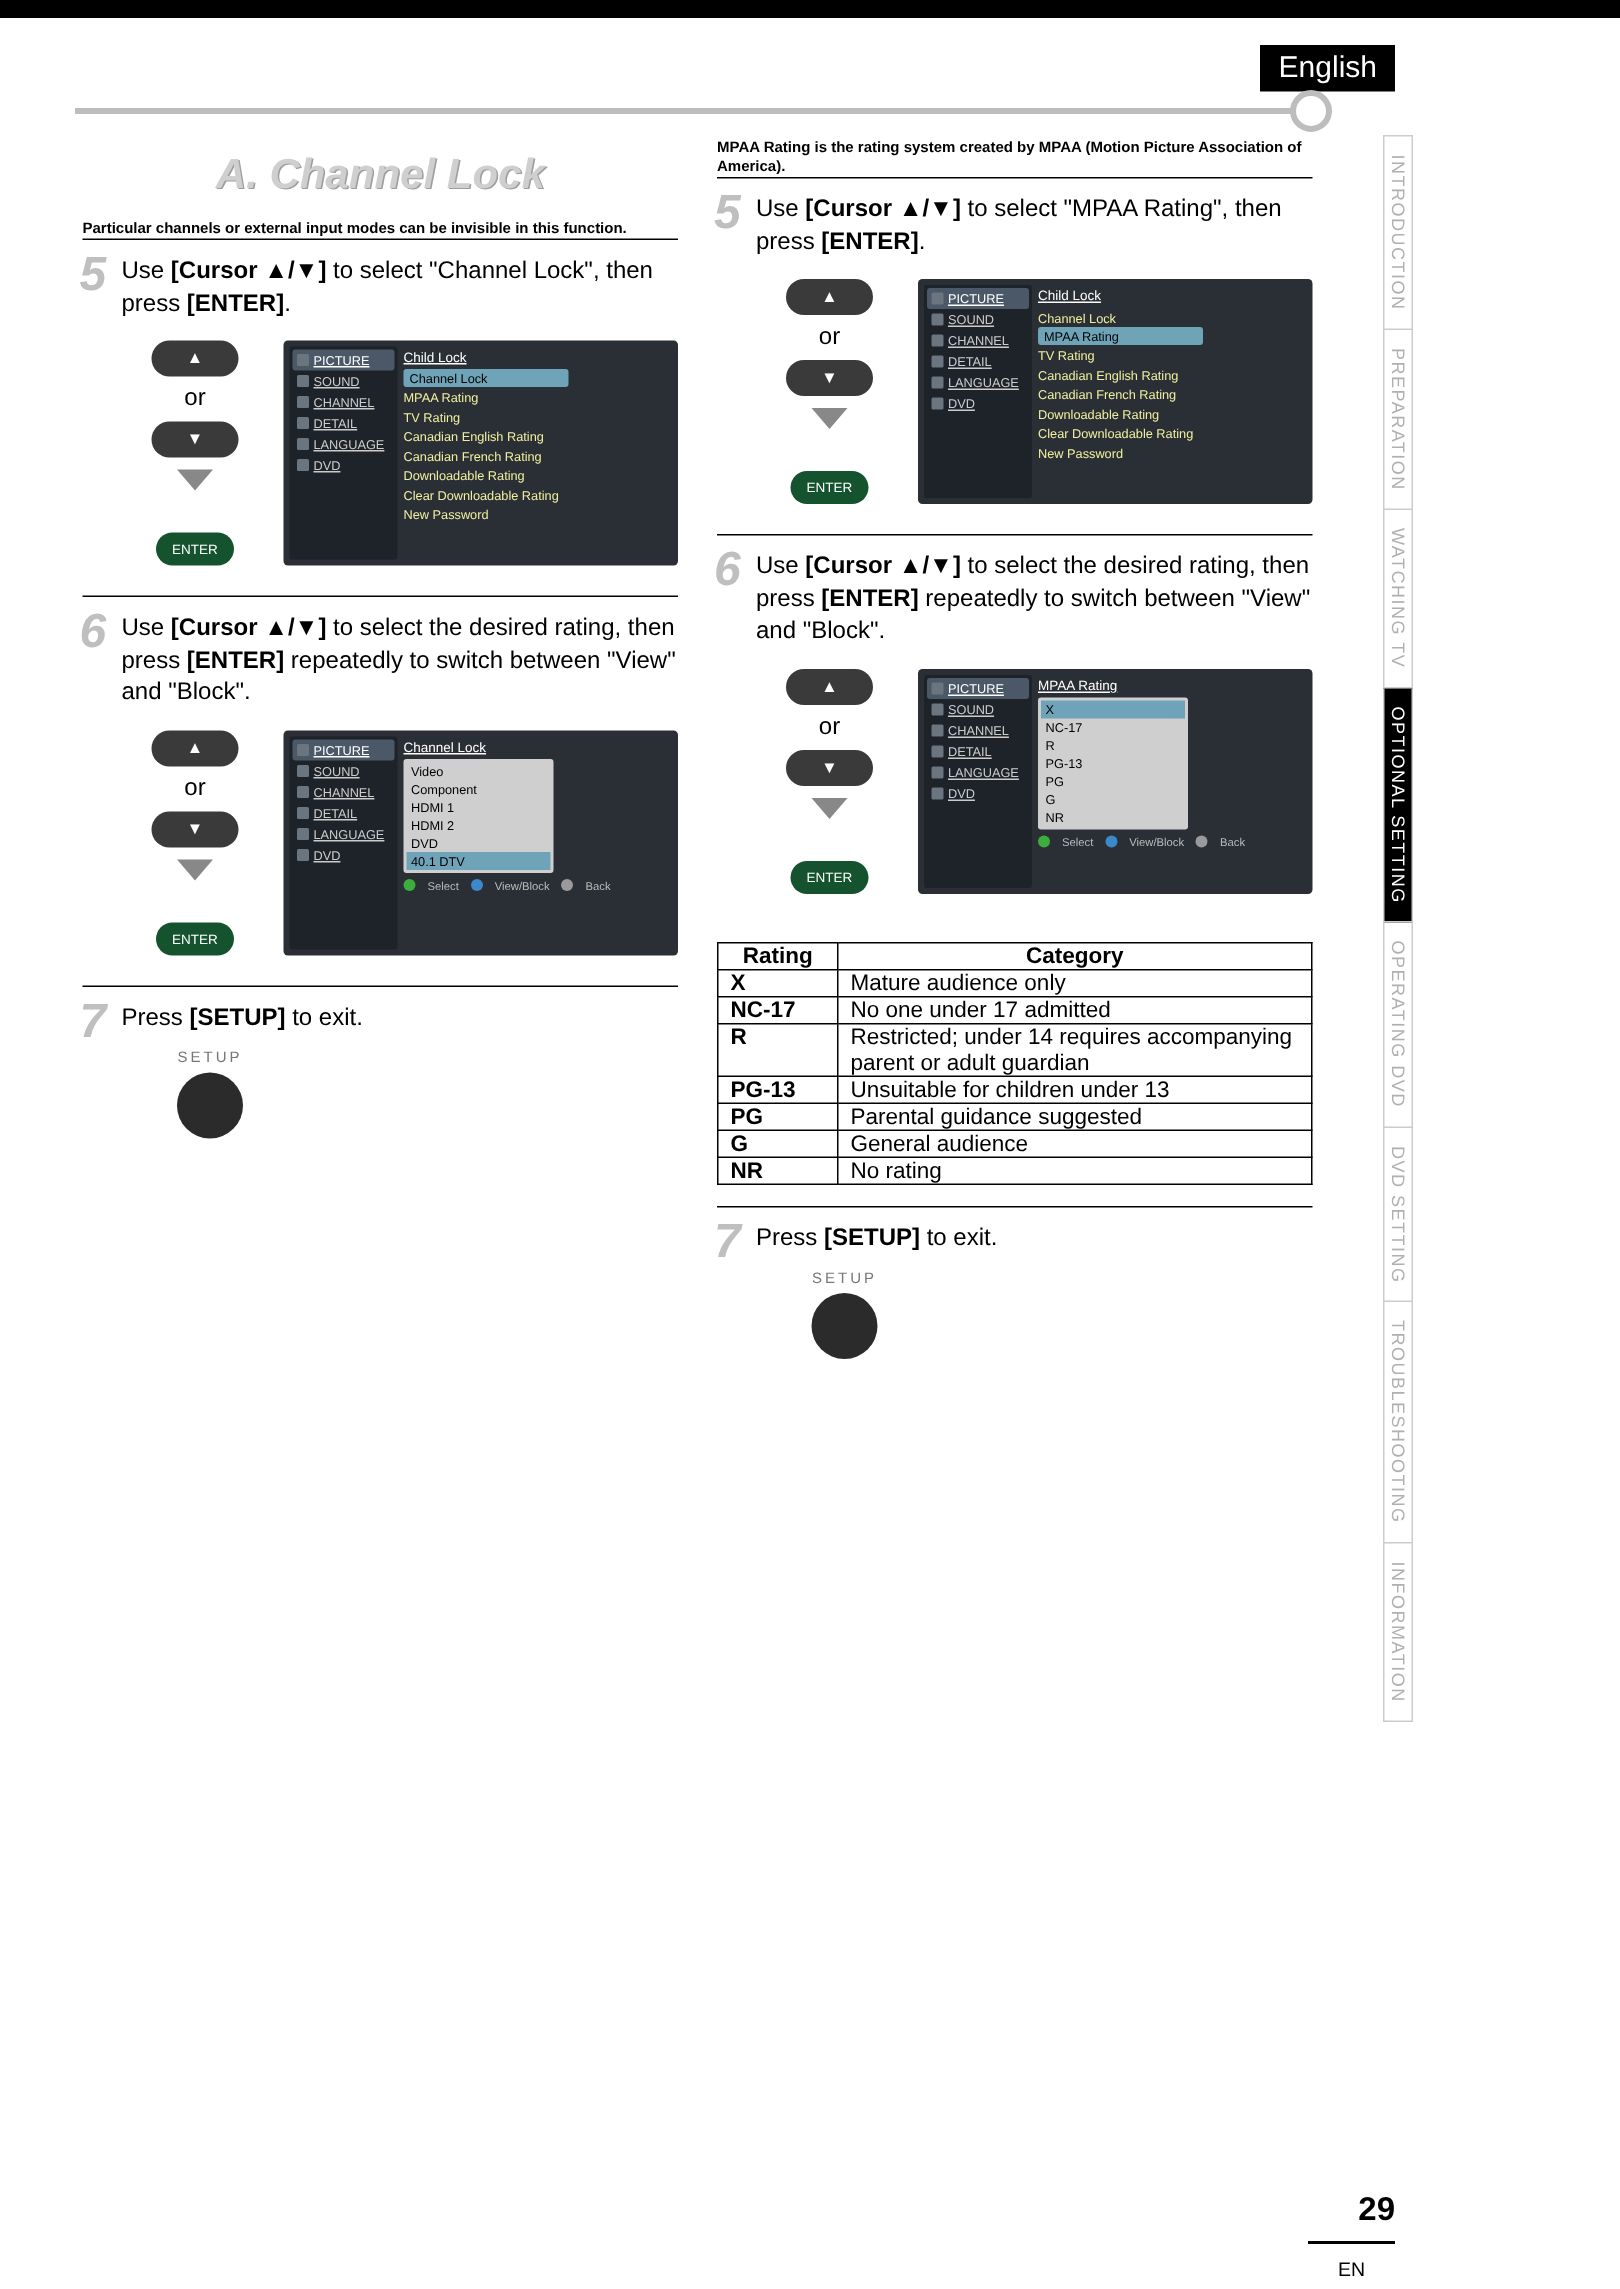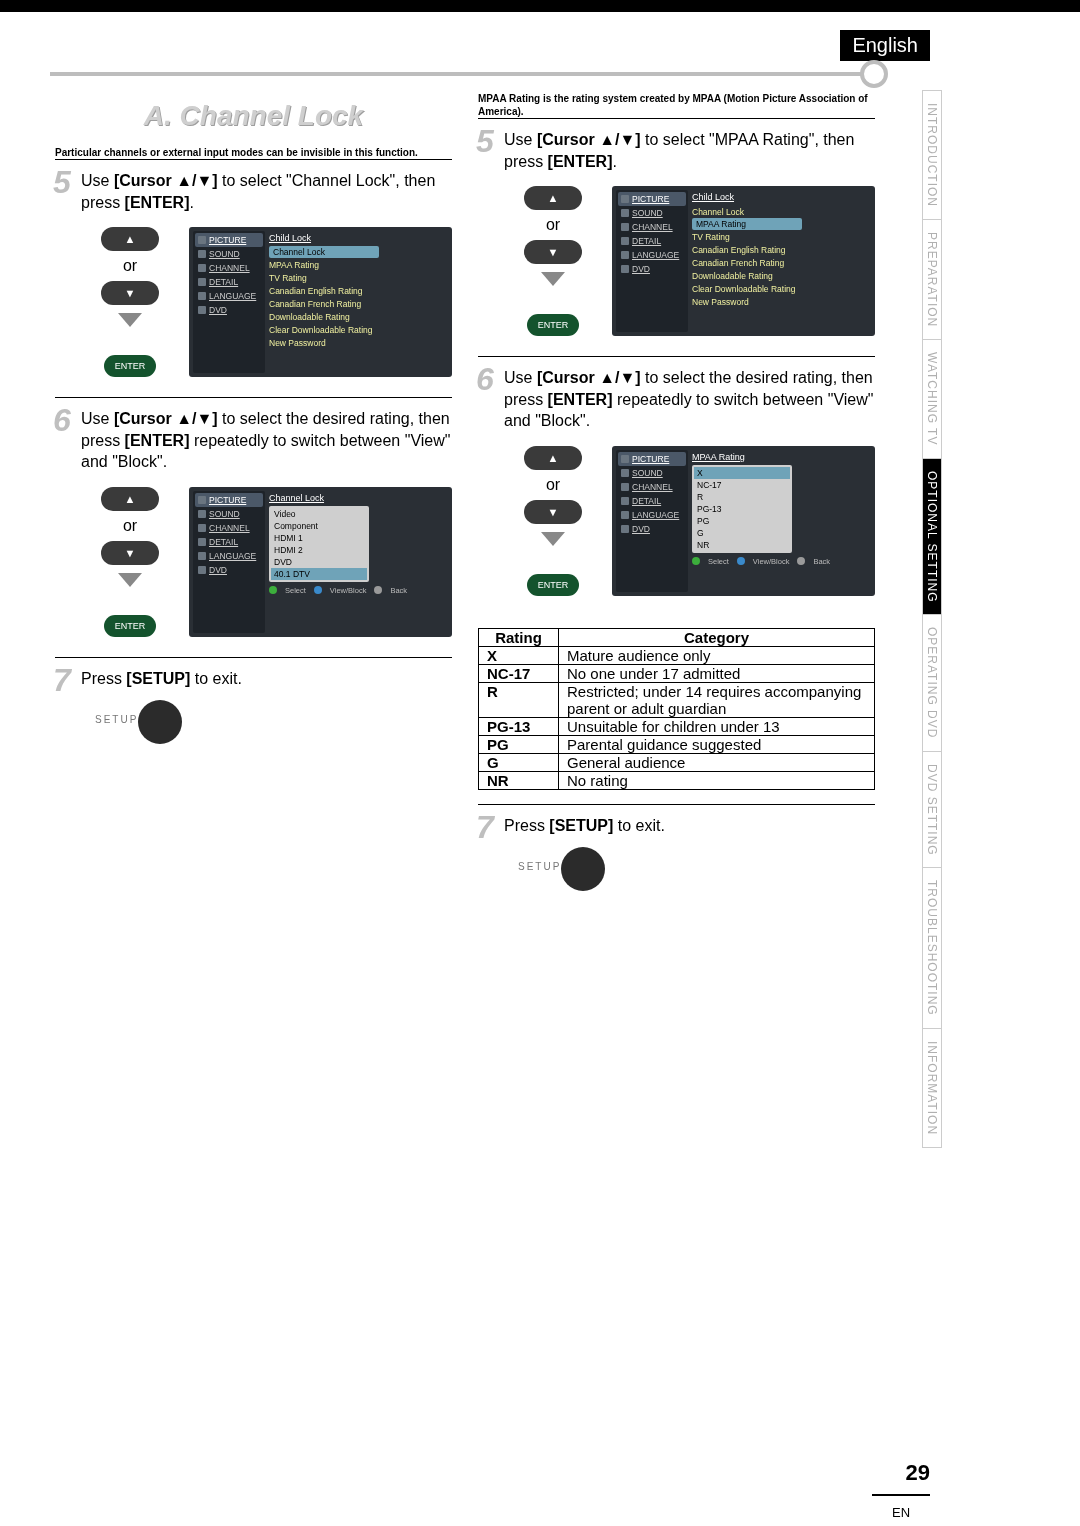--- a/index.html
+++ b/index.html
@@ -52,21 +52,21 @@
   .osd-inner-item { padding: 1px 3px; display: flex; justify-content: space-between; align-items: center; }
   .osd-inner-item.hl { background: #6fa3b8; }
   .locki { width: 6px; height: 8px; background: #6fa3b8; border-radius: 1px; display: inline-block; }
   .osd-footer { display: flex; gap: 8px; color: #bbb; font-size: 7.5px; margin-top: 4px; align-items: center; }
   .osd-footer .ficon { width: 8px; height: 8px; border-radius: 50%; display: inline-block; }
   .fi-ok { background: #3cae3c; }
   .fi-vb { background: #3a8acb; }
   .fi-back { background: #9a9a9a; }
 
   
-  .setup-ill { display: flex; flex-direction: row; align-items: center; width: 90px; margin: 10px 0 0 40px; }
+  .setup-ill { display: flex; flex-direction: column; align-items: center; width: 90px; margin: 10px 0 0 40px; }
   .setup-txt { letter-spacing: 2px; font-size: 10px; color: #777; margin-bottom: 4px; }
   .setup-circle { width: 44px; height: 44px; background: #2b2b2b; border-radius: 50%; }
 
   
   table.rt { width: 100%; border-collapse: collapse; margin-top: 12px; font-size: 15px; }
   table.rt th, table.rt td { border: 1px solid #000; padding: 0 8px; text-align: left; vertical-align: top; }
   table.rt th { font-weight: 700; text-align: center; }
   table.rt td:first-child { width: 80px; font-weight: 700; }
 
   

